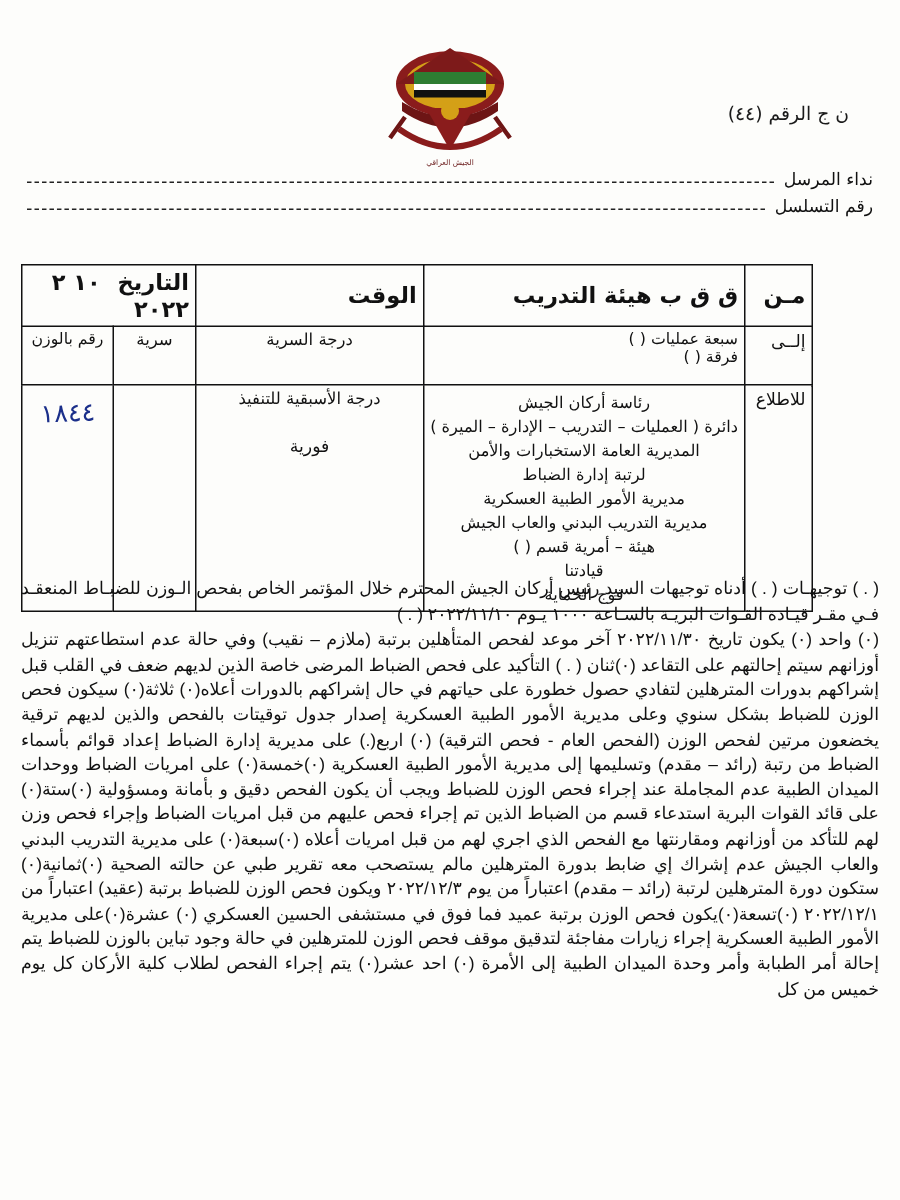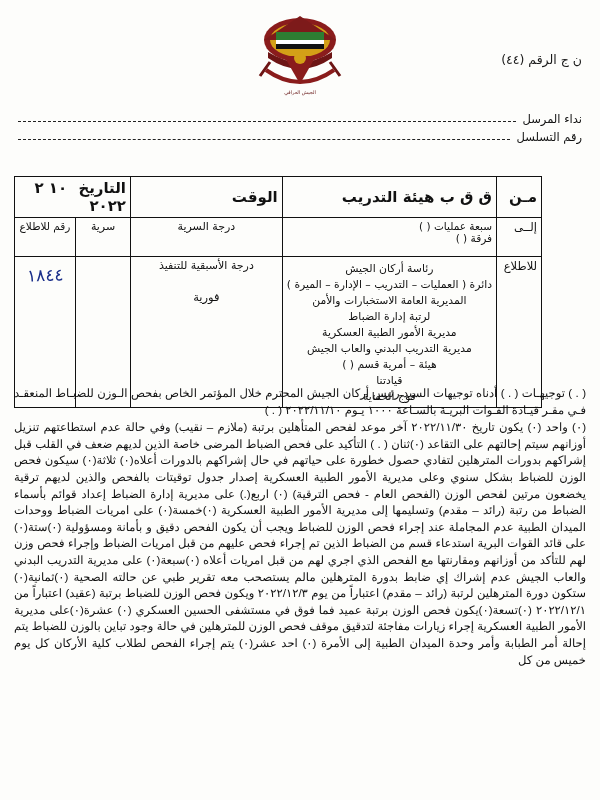--- a/index.html
+++ b/index.html
@@ -13,21 +13,21 @@
     font-family: "DejaVu Sans", sans-serif;
     color: #111;
     overflow: hidden;
     position: relative;
   }
   .page {
     position: relative;
     width: 600px;
     height: 800px;
     box-sizing: border-box;
-    padding: 0;
+    padding: 16px;
     background: #fdfdfb;
   }
 
   
   .header-row {
     position: relative;
     height: 112px;
   }
   .form-code {
     position: absolute;
@@ -238,21 +238,21 @@
           <span>سبعة عمليات</span>
           <span>(   )</span>
         </div>
         <div>
           <span>فرقة</span>
           <span>(   )</span>
         </div>
       </td>
       <td class="cell-hdr-sm" colspan="2">درجة السرية</td>
       <td class="cell-hdr-sm cell-secr">سرية</td>
-      <td class="cell-hdr-sm cell-num">رقم للاطلاع</td>
+      <td class="cell-hdr-sm cell-num">رقم بالوزن</td>
     </tr>
 
     <tr>
       <td rowspan="2" style="height:96px;">
         <div class="org-list">
           <div>رئاسة أركان الجيش</div>
           <div>دائرة ( العمليات – التدريب – الإدارة – الميرة )</div>
           <div>المديرية العامة الاستخبارات والأمن</div>
           <div>لرتبة إدارة الضباط</div>
           <div>مديرية الأمور الطبية العسكرية</div>

